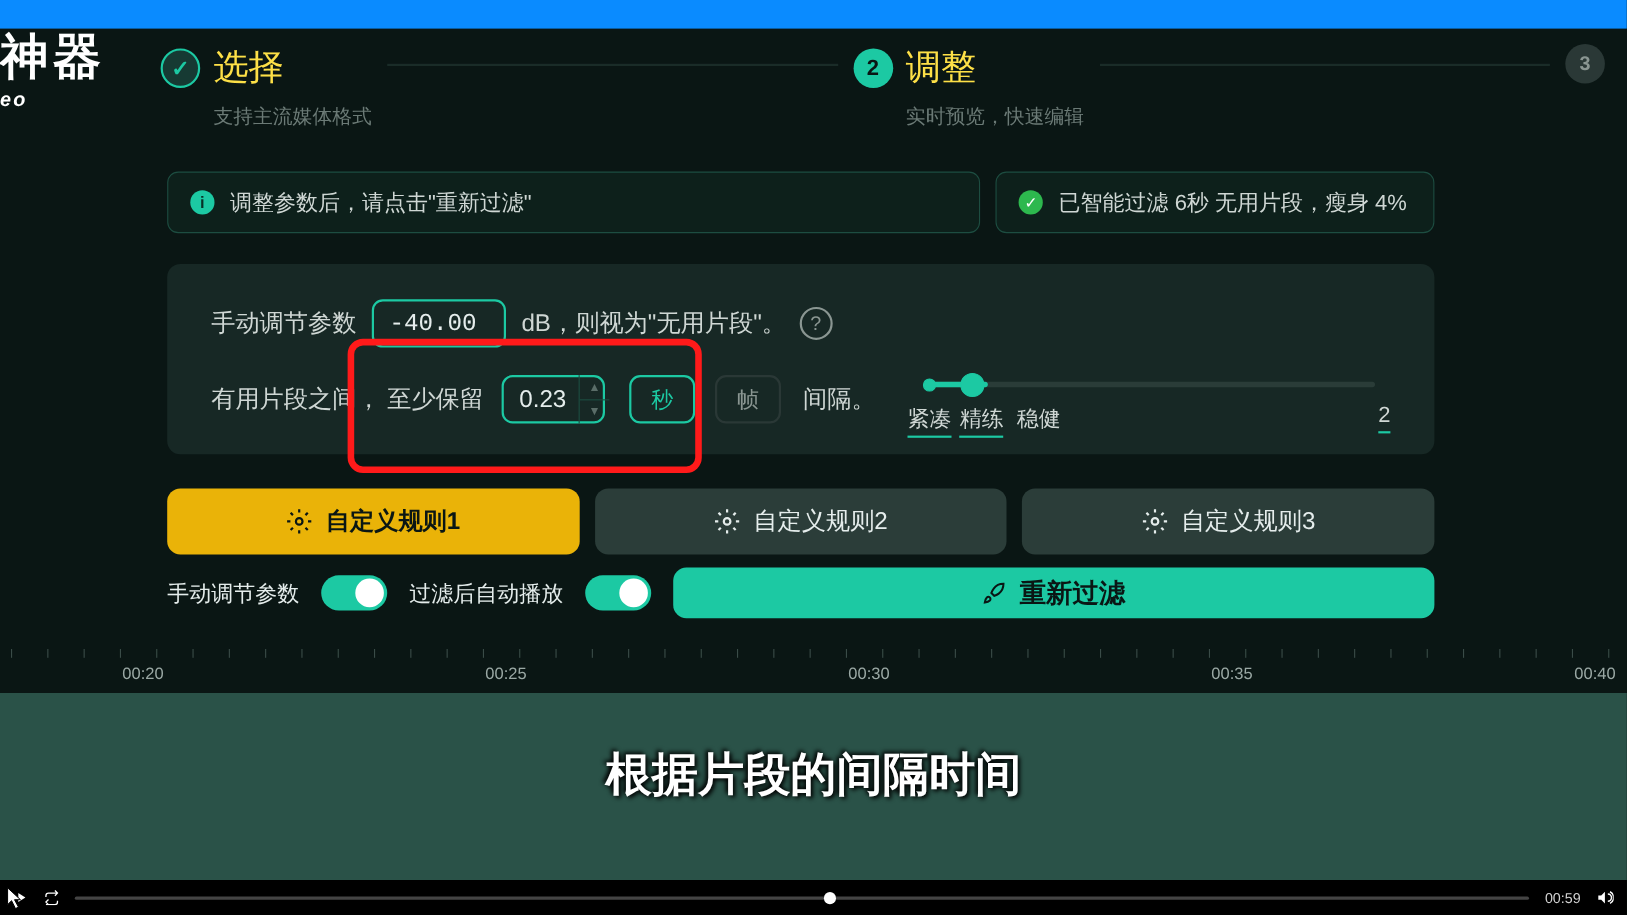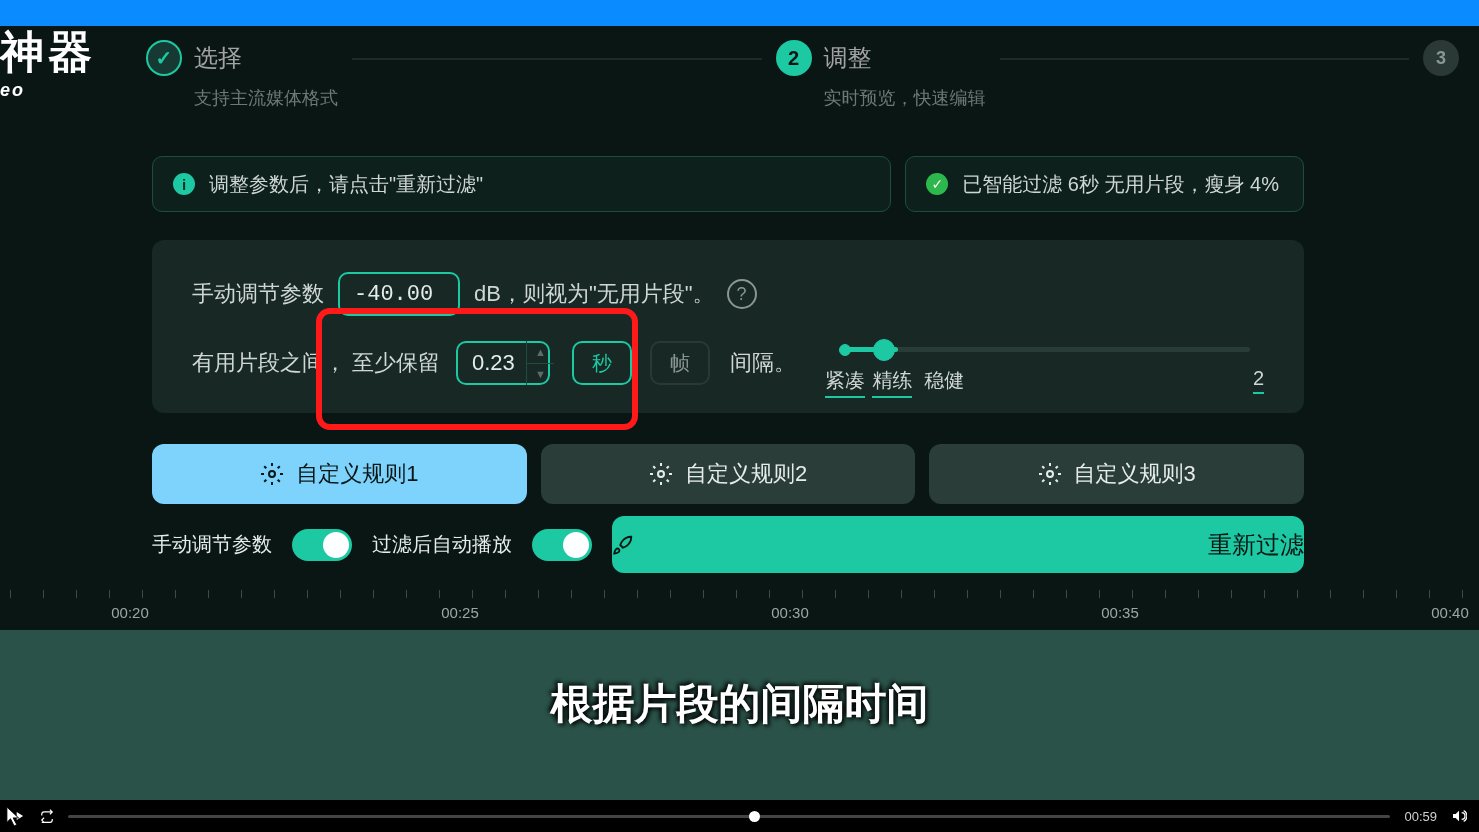--- a/index.html
+++ b/index.html
@@ -8,21 +8,21 @@
 .logo{position:absolute;left:0;top:30px;width:140px;font-weight:900;color:#fff}
 .logo .big{font-size:44px;letter-spacing:4px;line-height:1}
 .logo .sm{font-size:18px;font-style:italic;margin-top:6px;letter-spacing:2px}
 .steps{position:absolute;top:40px;left:146px;right:20px;display:flex;align-items:flex-start}
 .step{display:flex;flex-direction:column}
 .step-hd{display:flex;align-items:center;gap:12px}
 .step-ic{width:36px;height:36px;border-radius:50%;display:flex;align-items:center;justify-content:center;font-size:20px;font-weight:600}
 .step-done{background:#163a33;border:2px solid #1cc9a3;color:#1cc9a3}
 .step-cur{background:#1cc9a3;color:#0a1614}
 .step-next{background:#2a3836;color:#8a9692;font-size:18px}
-.step-t{font-size:24px;color:#a3a3a3}
+.step-t{font-size:32px;color:#fde047}
 .step-sub{font-size:18px;color:#6b7a76;margin-top:10px;margin-left:48px}
 .step-line{flex:1;height:2px;background:#1a2c28;margin:18px 14px 0 14px;min-width:40px}
 .banners{position:absolute;top:156px;left:152px;right:175px;display:flex;gap:14px}
 .banner{height:56px;border-radius:10px;display:flex;align-items:center;padding:0 20px;font-size:20px;gap:14px}
 .b-info{flex:1;border:1px solid #1d4d41;background:#0d201b;color:#cfd7d4}
 .b-info .i{width:22px;height:22px;border-radius:50%;background:#1cc9a3;color:#073127;display:flex;align-items:center;justify-content:center;font-size:15px;font-weight:700}
 .b-ok{border:1px solid #1d4d41;background:#0d201b;color:#cfd7d4;padding-right:24px}
 .b-ok .i{width:22px;height:22px;border-radius:50%;background:#2db84e;color:#fff;display:flex;align-items:center;justify-content:center;font-size:14px}
 .panel{position:absolute;top:240px;left:152px;right:175px;background:#172825;border-radius:12px;padding:32px 40px 26px 40px}
 .row{display:flex;align-items:center;font-size:22px;color:#cfd7d4;gap:6px;position:relative}
@@ -37,27 +37,27 @@
 .slider-wrap{flex:1;margin-left:30px;position:relative;height:48px}
 .track{position:absolute;top:8px;left:14px;right:14px;height:5px;background:#2a3c38;border-radius:3px}
 .fill{position:absolute;top:8px;left:14px;height:5px;background:#1cc9a3;border-radius:3px}
 .thumb{position:absolute;top:0;width:22px;height:22px;border-radius:50%;background:#e8f4f1;border:1px solid #1cc9a3;transform:translateX(-50%);cursor:pointer}
 .thumb.sm{background:#1cc9a3;width:12px;height:12px;top:5px}
 .tick{position:absolute;top:28px;font-size:20px;color:#cfd7d4;transform:translateX(-50%)}
 .tick.act{border-bottom:2px solid #1cc9a3;padding-bottom:2px}
 .redbox{position:absolute;border:6px solid #ff1a1a;border-radius:14px;pointer-events:none;z-index:50}
 .rules{position:absolute;top:444px;left:152px;right:175px;display:flex;gap:14px}
 .rule{flex:1;height:60px;border-radius:12px;background:#2b3d39;display:flex;align-items:center;justify-content:center;gap:12px;font-size:22px;color:#e5edec;cursor:pointer}
-.rule.act{background:#7dd3fc;color:#0a1614;font-weight:400}
+.rule.act{background:#eab308;color:#0a1614;font-weight:700}
 .gear{width:24px;height:24px}
 .bottom-row{position:absolute;top:516px;left:152px;right:175px;display:flex;align-items:center;gap:20px}
 .lbl{font-size:20px;color:#e5edec}
 .toggle{width:60px;height:32px;background:#1cc9a3;border-radius:16px;position:relative;cursor:pointer}
 .toggle .k{position:absolute;right:3px;top:3px;width:26px;height:26px;background:#fff;border-radius:50%}
-.refilter{flex:1;height:57px;background:#1cc9a3;border-radius:12px;display:flex;align-items:center;justify-content:space-between;gap:12px;font-size:24px;color:#0a1614;font-weight:400;cursor:pointer}
+.refilter{flex:1;height:46px;background:#1cc9a3;border-radius:12px;display:flex;align-items:center;justify-content:center;gap:12px;font-size:24px;color:#0a1614;font-weight:700;cursor:pointer}
 .timeline{position:absolute;top:590px;left:0;right:0;height:40px;background:#0a1614}
 .timeline .tl-tk{position:absolute;top:0;width:1px;height:8px;background:#3a4c48}
 .timeline .tl-lb{position:absolute;top:14px;font-size:15px;color:#9aa8a4;transform:translateX(-50%)}
 .wave{position:absolute;top:630px;left:0;right:0;bottom:32px;background:linear-gradient(#2a5248,#2a5248)}
 .subtitle{position:absolute;left:50%;bottom:100px;transform:translateX(-50%);font-size:42px;font-weight:700;color:#fff;text-shadow:2px 2px 4px #000,-2px -2px 4px #000}
 .player{position:absolute;bottom:0;left:0;right:0;height:32px;background:#000;display:flex;align-items:center;padding:0 12px;gap:14px;color:#d0d0d0;font-size:13px}
 .p-btn{cursor:pointer;display:flex;align-items:center}
 .p-track{flex:1;height:3px;background:#444;position:relative;border-radius:2px}
 .p-thumb{position:absolute;top:-4px;left:51.5%;width:11px;height:11px;background:#fff;border-radius:50%}
 .cursor{position:absolute;left:6px;bottom:4px;z-index:200;color:#fff;font-size:18px}

